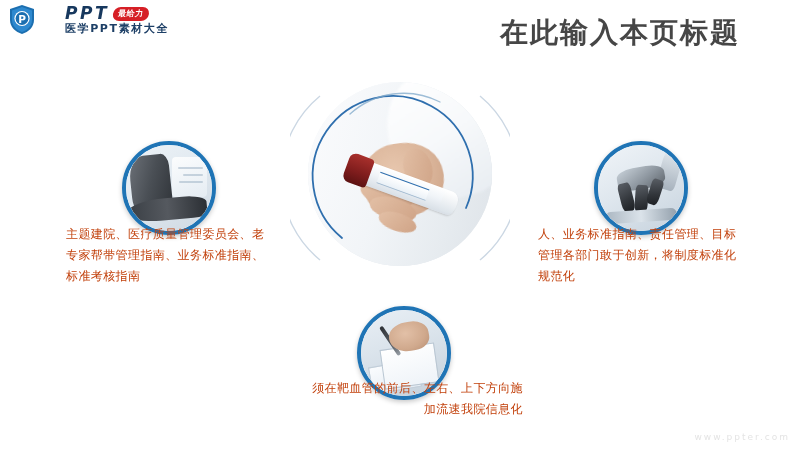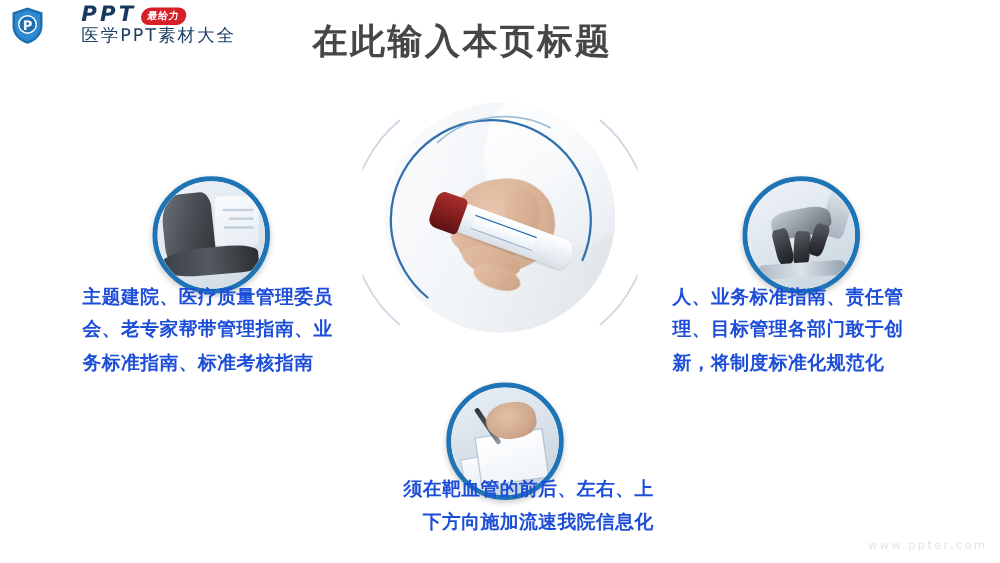--- a/index.html
+++ b/index.html
@@ -56,35 +56,35 @@
     font-size: 8px;
     line-height: 1;
     padding: 2.5px 5px 3px 5px;
     border-radius: 7px;
     letter-spacing: 0.5px;
     white-space: nowrap;
     font-weight: bold;
     transform: skewX(-8deg);
   }
   .logo-sub {
-    font-size: 14px;
+    font-size: 11px;
     color: #1d3f66;
     letter-spacing: 1.6px;
     line-height: 1;
     white-space: nowrap;
-    font-weight: normal;
+    font-weight: bold;
   }
 
   
   .page-title {
     position: absolute;
     top: 14px;
     left: 0;
     width: 740px;
-    text-align: center;
+    text-align: right;
     font-size: 28px;
     font-weight: bold;
     color: #464646;
     letter-spacing: 2px;
     white-space: nowrap;
   }
 
   
   .hero {
     position: absolute;
@@ -342,25 +342,24 @@
     width: 40%;
     height: 5%;
     background: linear-gradient(90deg, #2e3237 0%, #61666d 70%, #9aa1a8 100%);
     border-radius: 3px;
     transform: rotate(56deg);
   }
 
   
   .caption {
     position: absolute;
-    font-size: 15px;
+    font-size: 12px;
     line-height: 1.75;
-    color: #1d4ed8;
+    color: #c2410c;
     letter-spacing: 0.4px;
-    font-weight: bold;
   }
   .caption-left  { left: 66px;  top: 224px; width: 205px; }
   .caption-right { left: 538px; top: 224px; width: 205px; }
   .caption-bottom{ left: 308px; top: 378px; width: 215px; text-align: right; }
 
   
   .watermark {
     position: absolute;
     right: 10px;
     bottom: 8px;

